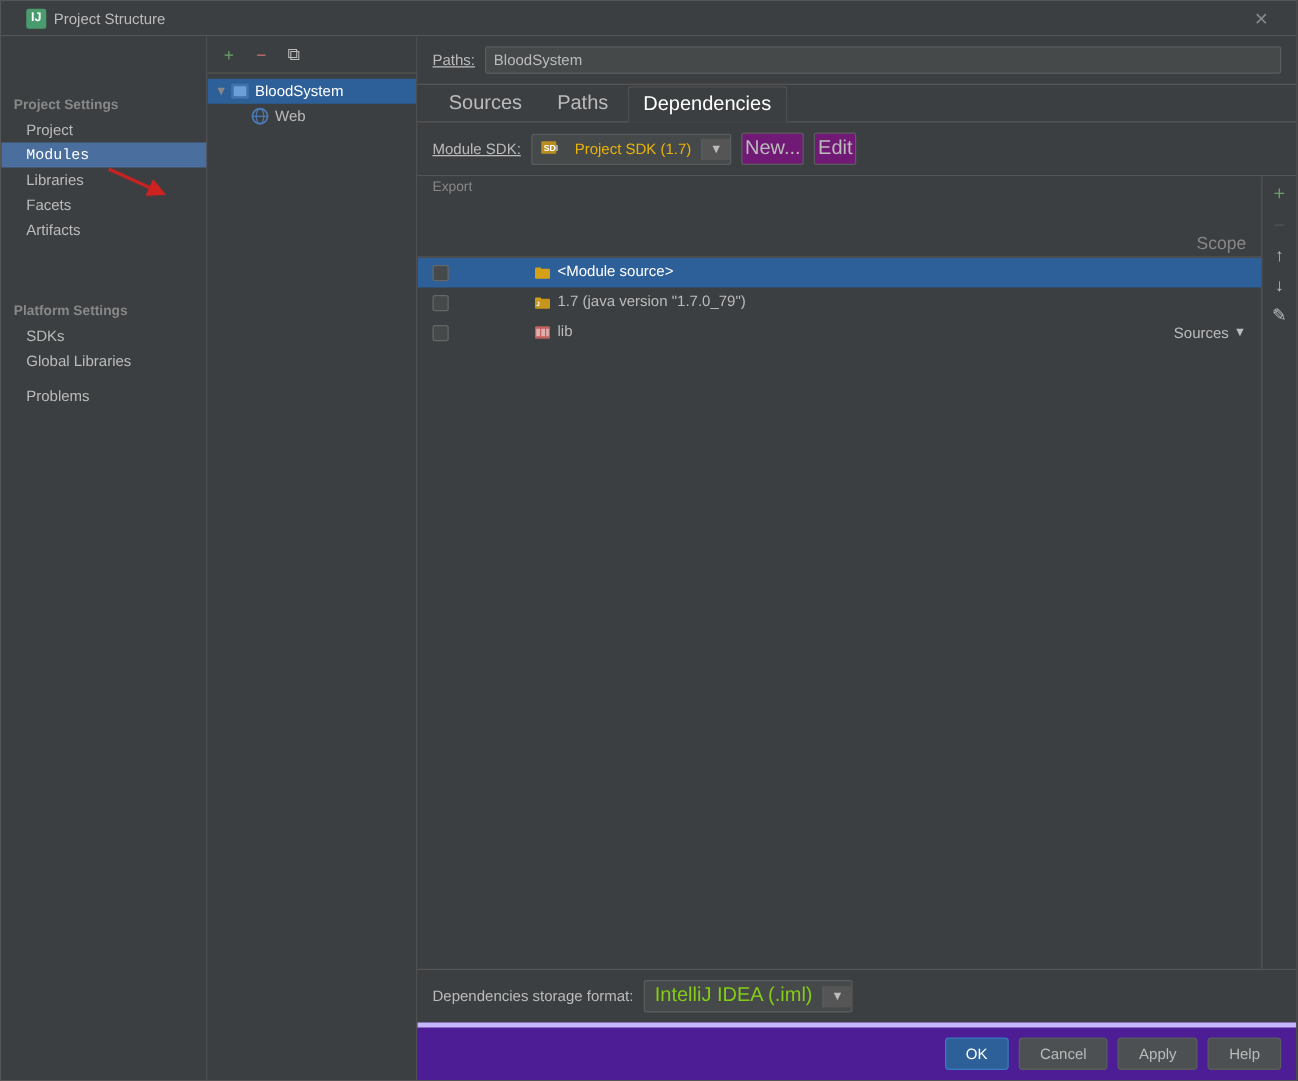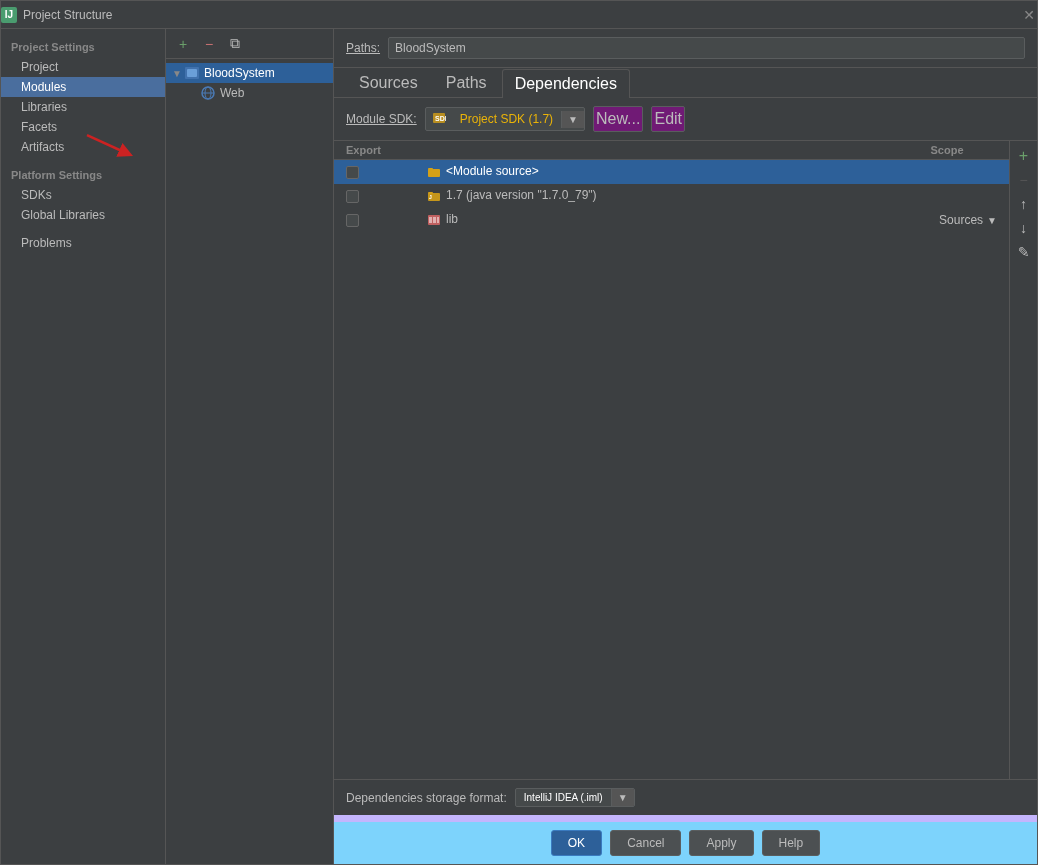--- a/index.html
+++ b/index.html
@@ -20,21 +20,21 @@
       flex-direction: column;
       background: #3c3f41;
       border: 1px solid #555;
     }
 
     .title-bar {
       background: #3c3f41;
       height: 28px;
       display: flex;
       align-items: center;
-      padding: 0 0;
+      padding: 0 20px;
       border-bottom: 1px solid #555;
       flex-shrink: 0;
     }
 
     .title-bar-icon {
       width: 16px;
       height: 16px;
       margin-right: 6px;
       background: #4a9c6f;
       border-radius: 2px;
@@ -77,32 +77,34 @@
       padding: 8px 0;
       flex-shrink: 0;
     }
 
     .sidebar-section-title {
       color: #888;
       font-size: 11px;
       font-weight: bold;
       padding: 4px 10px;
       text-transform: none;
+      margin-top: 37px;
     }
 
     .sidebar-item {
       padding: 3px 10px 3px 20px;
       cursor: pointer;
       color: #bbbbbb;
       font-size: 12px;
     }
 
     .sidebar-item.active {
       background: #4a6e9e;
       color: #ffffff;
+      font-family: Liberation Mono, monospace;
     }
 
     .sidebar-divider {
       height: 8px;
     }
 
     
     .tree-panel {
       width: 168px;
       background: #3c3f41;
@@ -301,40 +303,40 @@
       position: relative;
     }
 
     .deps-table-header {
       display: flex;
       background: #3c3f41;
       border-bottom: 1px solid #555;
       padding: 3px 12px;
       position: sticky;
       top: 0;
-      font-weight: bold;
     }
 
     .deps-header-export {
       width: 80px;
       font-size: 11px;
       color: #888;
     }
 
     .deps-header-name {
       flex: 1;
       font-size: 11px;
       color: #888;
     }
 
     .deps-header-scope {
       width: 100px;
-      font-size: 11px;
+      font-size: 14px;
       color: #888;
-      text-align: center;
+      text-align: right;
+      margin-top: 42px;
     }
 
     .deps-row {
       display: flex;
       align-items: center;
       padding: 3px 12px;
       min-height: 24px;
     }
 
     .deps-row.selected {
@@ -431,42 +433,42 @@
       display: flex;
       align-items: center;
       background: #45494a;
       border: 1px solid #5a5d5e;
       border-radius: 2px;
       overflow: hidden;
     }
 
     .storage-select-text {
       padding: 3px 8px;
-      font-size: 10px;
-      color: #ffffff;
+      font-size: 16px;
+      color: #84cc16;
       text-align: right;
     }
 
     .storage-dropdown-btn {
       background: #555;
       border: none;
       border-left: 1px solid #5a5d5e;
       color: #bbbbbb;
       padding: 3px 6px;
       cursor: pointer;
       font-size: 10px;
     }
 
     .dialog-footer {
       display: flex;
-      justify-content: center;
+      justify-content: flex-end;
       align-items: center;
       padding: 8px 12px;
-      border-top: 7px solid #c4b5fd;
-      background: #7dd3fc;
+      border-top: 4px solid #c4b5fd;
+      background: #4c1d95;
       gap: 8px;
       flex-shrink: 0;
     }
 
     .footer-btn {
       padding: 5px 16px;
       border-radius: 3px;
       cursor: pointer;
       font-size: 12px;
       border: 1px solid #5a5d5e;

